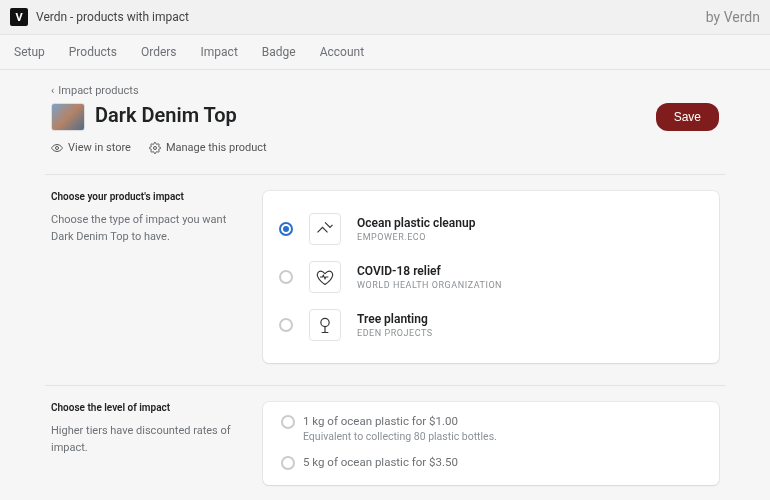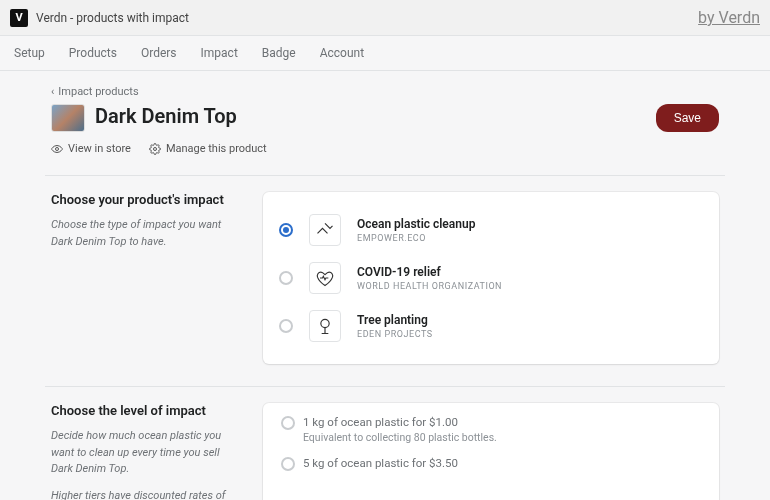--- a/index.html
+++ b/index.html
@@ -1,38 +1,38 @@
 <!DOCTYPE html>
 <html><head>
 <meta charset="utf-8">
 <style>
 * { box-sizing: border-box; margin: 0; padding: 0; }
 body { font-family: -apple-system, BlinkMacSystemFont, "Segoe UI", Roboto, sans-serif; background: #f6f6f7; color: #202223; width: 770px; height: 500px; overflow: hidden; font-size: 13px; }
 .topbar { background: #f1f1f1; border-bottom: 1px solid #e1e3e5; display: flex; align-items: center; justify-content: space-between; padding: 8px 10px; }
 .topbar-left { display: flex; align-items: center; gap: 8px; }
 .logo-sq { width: 18px; height: 18px; background: #111; color: #fff; display: flex; align-items: center; justify-content: center; font-size: 11px; font-weight: 700; border-radius: 2px; }
 .app-title { font-size: 12px; color: #444; }
-.by-line { font-size: 16px; color: #888; text-decoration: underline; }
+.by-line { font-size: 14px; color: #888; }
 .tabs { display: flex; gap: 24px; padding: 10px 14px; border-bottom: 1px solid #e1e3e5; background: #f6f6f7; align-items: flex-end; }
 .tabs a { font-size: 12px; color: #6d7175; text-decoration: none; cursor: pointer; }
 .page { padding: 14px 0 0 0; max-width: 680px; margin: 0 auto; }
 .back { font-size: 11px; color: #6d7175; display: flex; align-items: center; gap: 4px; cursor: pointer; padding-left: 6px; margin-bottom: 6px; }
 .titlebar { display: flex; align-items: center; justify-content: space-between; padding: 0 6px; }
 .titleleft { display: flex; align-items: flex-start; gap: 10px; }
 .thumb { width: 34px; height: 28px; border-radius: 3px; background: linear-gradient(135deg,#7aa3c7 0%, #b58267 50%, #4e6e8a 100%); border: 1px solid #ddd; }
 .ptitle { font-size: 20px; font-weight: 600; }
 .savebtn { background: #7f1d1d; color: #fff; border: none; padding: 7px 18px; border-radius: 12px; font-size: 12px; cursor: pointer; }
 .sublinks { display: flex; gap: 18px; padding: 10px 6px 16px; }
 .sublink { font-size: 11px; color: #555; display: flex; align-items: center; gap: 5px; cursor: pointer; }
 .sublink svg { width: 12px; height: 12px; }
 .divider { height: 1px; background: #e1e3e5; margin: 4px 0 16px; }
 .section { display: flex; gap: 22px; padding: 0 6px 18px; }
 .section-left { width: 190px; flex-shrink: 0; }
-.sec-title { font-size: 13px; font-weight: 600; margin-bottom: 10px; }
-.sec-desc { font-size: 11px; color: #6d7175; line-height: 1.5; margin-bottom: 10px; font-style: italic; }
+.sec-title { font-size: 10px; font-weight: 600; margin-bottom: 10px; }
+.sec-desc { font-size: 11px; color: #6d7175; line-height: 1.5; margin-bottom: 10px; }
 .card { flex: 1; background: #fff; border-radius: 6px; box-shadow: 0 0 0 1px rgba(0,0,0,.05), 0 1px 2px rgba(0,0,0,.08); padding: 14px 16px; }
 .opt { display: flex; align-items: center; gap: 16px; padding: 8px 0; }
 .radio-outer { width: 14px; height: 14px; border: 2px solid #c9cccf; border-radius: 50%; flex-shrink: 0; display: flex; align-items: center; justify-content: center; cursor: pointer; }
 .radio-outer.sel { border-color: #2c6ecb; }
 .radio-dot { width: 6px; height: 6px; background: #2c6ecb; border-radius: 50%; }
 .opt-icon { width: 32px; height: 32px; border: 1px solid #e1e3e5; border-radius: 4px; display: flex; align-items: center; justify-content: center; flex-shrink: 0; }
 .opt-icon svg { width: 20px; height: 20px; stroke: #333; stroke-width: 1.4; fill: none; }
 .opt-txt { display: flex; flex-direction: column; gap: 2px; }
 .opt-name { font-size: 12px; font-weight: 600; }
 .opt-sub { font-size: 9px; color: #8c9196; letter-spacing: 0.06em; }
@@ -118,21 +118,21 @@
       </div>
       <div class="opt">
         <div class="radio-outer"></div>
         <div class="opt-icon">
             <svg viewBox="0 0 24 24">
               <path d="M12 21s-7-4.5-9-10c-1-3 1-6 4-6 2 0 3 1 5 3 2-2 3-3 5-3 3 0 5 3 4 6-2 5.5-9 10-9 10z"></path>
               <path d="M6 12l3 0 1-2 2 4 1-2 3 0"></path>
             </svg>
           </div>
         <div class="opt-txt">
-          <div class="opt-name">COVID-19 relief</div>
+          <div class="opt-name">COVID-18 relief</div>
           <div class="opt-sub">WORLD HEALTH ORGANIZATION</div>
         </div>
       </div>
       <div class="opt">
         <div class="radio-outer"></div>
         <div class="opt-icon">
             <svg viewBox="0 0 24 24">
               <circle cx="12" cy="9" r="5"></circle>
               <path d="M12 14 L12 21 M12 21 L8 21 M12 21 L16 21"></path>
             </svg>
@@ -143,21 +143,20 @@
         </div>
       </div>
     </div>
   </div>
 
   <div class="divider"></div>
 
   <div class="section">
     <div class="section-left">
       <div class="sec-title">Choose the level of impact</div>
-      <div class="sec-desc">Decide how much ocean plastic you want to clean up every time you sell Dark Denim Top.</div>
       <div class="sec-desc">Higher tiers have discounted rates of impact.</div>
 
     </div>
     <div class="card card-tiers">
       <div class="tier">
         <div class="radio-outer"></div>
         <div class="tier-label">1 kg of ocean plastic for $1.00</div>
         <div class="tier-eq">Equivalent to collecting 80 plastic bottles.</div>
       </div>
       <div class="tier">

